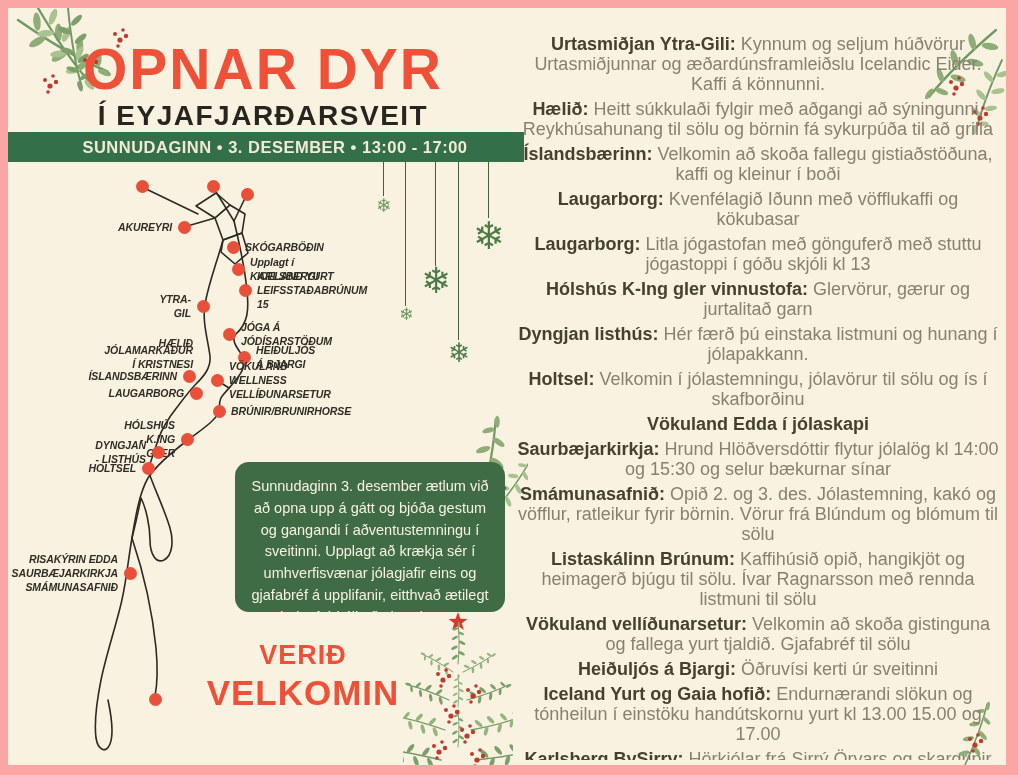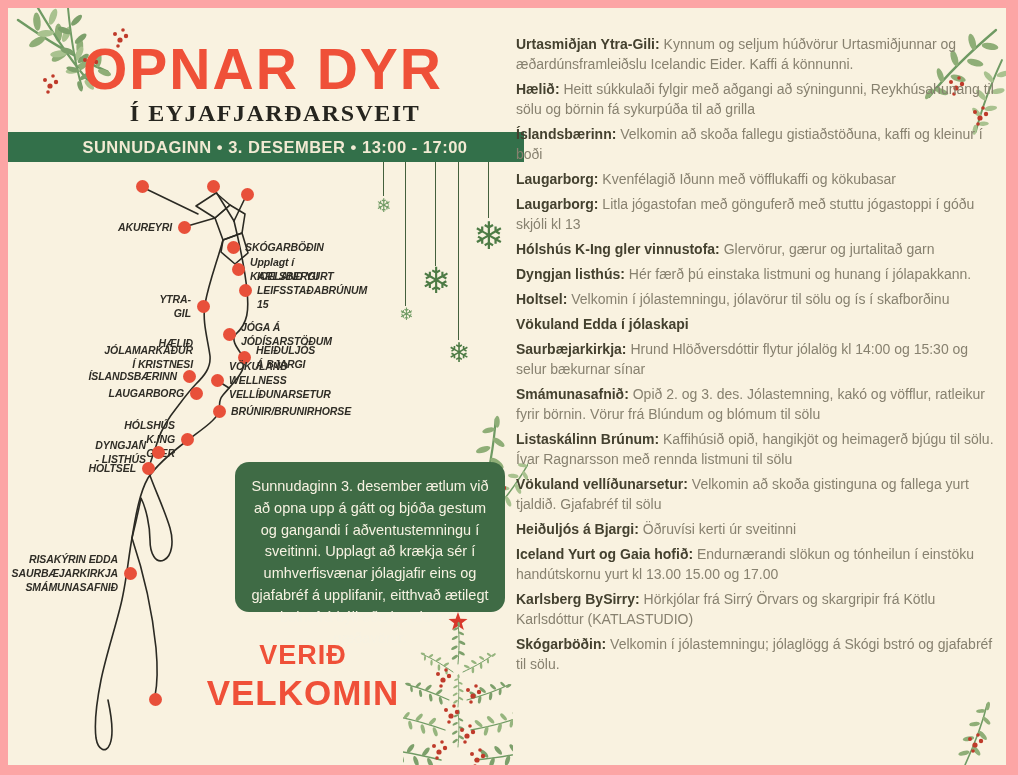--- a/index.html
+++ b/index.html
@@ -3,22 +3,22 @@
 <meta charset="utf-8">
 <style>
   html,body{margin:0;padding:0;}
   body{font-family:"Liberation Sans",sans-serif;background:#333;}
   .poster{position:relative;width:1018px;height:775px;background:#fca5a5;overflow:hidden;}
   .inner{position:absolute;left:8px;top:8px;right:12px;bottom:10px;background:#f9f2e0;overflow:hidden;}
 
   
   .title{position:absolute;left:30px;top:28px;width:450px;text-align:center;
     font-size:57px;font-weight:bold;letter-spacing:2px;color:#ef5038;}
-  .subtitle{position:absolute;left:42px;top:92px;width:450px;text-align:center;
-    font-size:24px;font-weight:bold;letter-spacing:1.5px;color:#26251f;font-family:Liberation Serif, serif;}
+  .subtitle{position:absolute;left:30px;top:92px;width:450px;text-align:center;
+    font-size:28px;font-weight:bold;letter-spacing:1.5px;color:#26251f;}
   .banner{position:absolute;left:0;top:124px;width:498px;height:30px;background:#33704a;
     color:#f2ead3;font-size:16.5px;font-weight:bold;letter-spacing:.5px;
     text-align:center;line-height:30px;padding-left:18px;}
 
   
   .map{position:absolute;left:0;top:0;width:520px;height:757px;}
   .map svg.roads{position:absolute;left:0;top:0;}
   .marker{position:absolute;width:0;height:0;}
   .marker .dot{position:absolute;left:-6.5px;top:-6.5px;width:13px;height:13px;border-radius:50%;background:#e8503a;}
   .marker-label{position:absolute;top:0;transform:translateY(-50%);
@@ -36,21 +36,21 @@
     background:#3f6b45;border-radius:14px;padding:14px 13px;
     color:#f7f2e2;font-size:14.5px;line-height:1.5;text-align:center;}
 
   
   .welcome{position:absolute;left:170px;top:632px;width:250px;text-align:center;color:#ef5038;}
   .welcome .l1{font-size:27px;font-weight:bold;letter-spacing:1px;}
   .welcome .l2{font-size:35px;font-weight:bold;letter-spacing:1px;margin-top:2px;}
 
   
   .venues{position:absolute;left:508px;top:26px;width:484px;height:726px;overflow:hidden;}
-  .entry{margin:0 0 5px 0;font-size:14px;line-height:20px;}
+  .entry{margin:0 0 5px 0;font-size:18px;line-height:20px;text-align:center;}
   .entry-name{font-weight:bold;color:#44412f;}
   .entry-desc{color:#87816f;}
 
   .sprig-stem{stroke:#6f9a63;stroke-width:2.2;fill:none;stroke-linecap:round;}
   .deco{position:absolute;pointer-events:none;}
 </style>
 </head>
 <body>
 
 <div class="poster">

